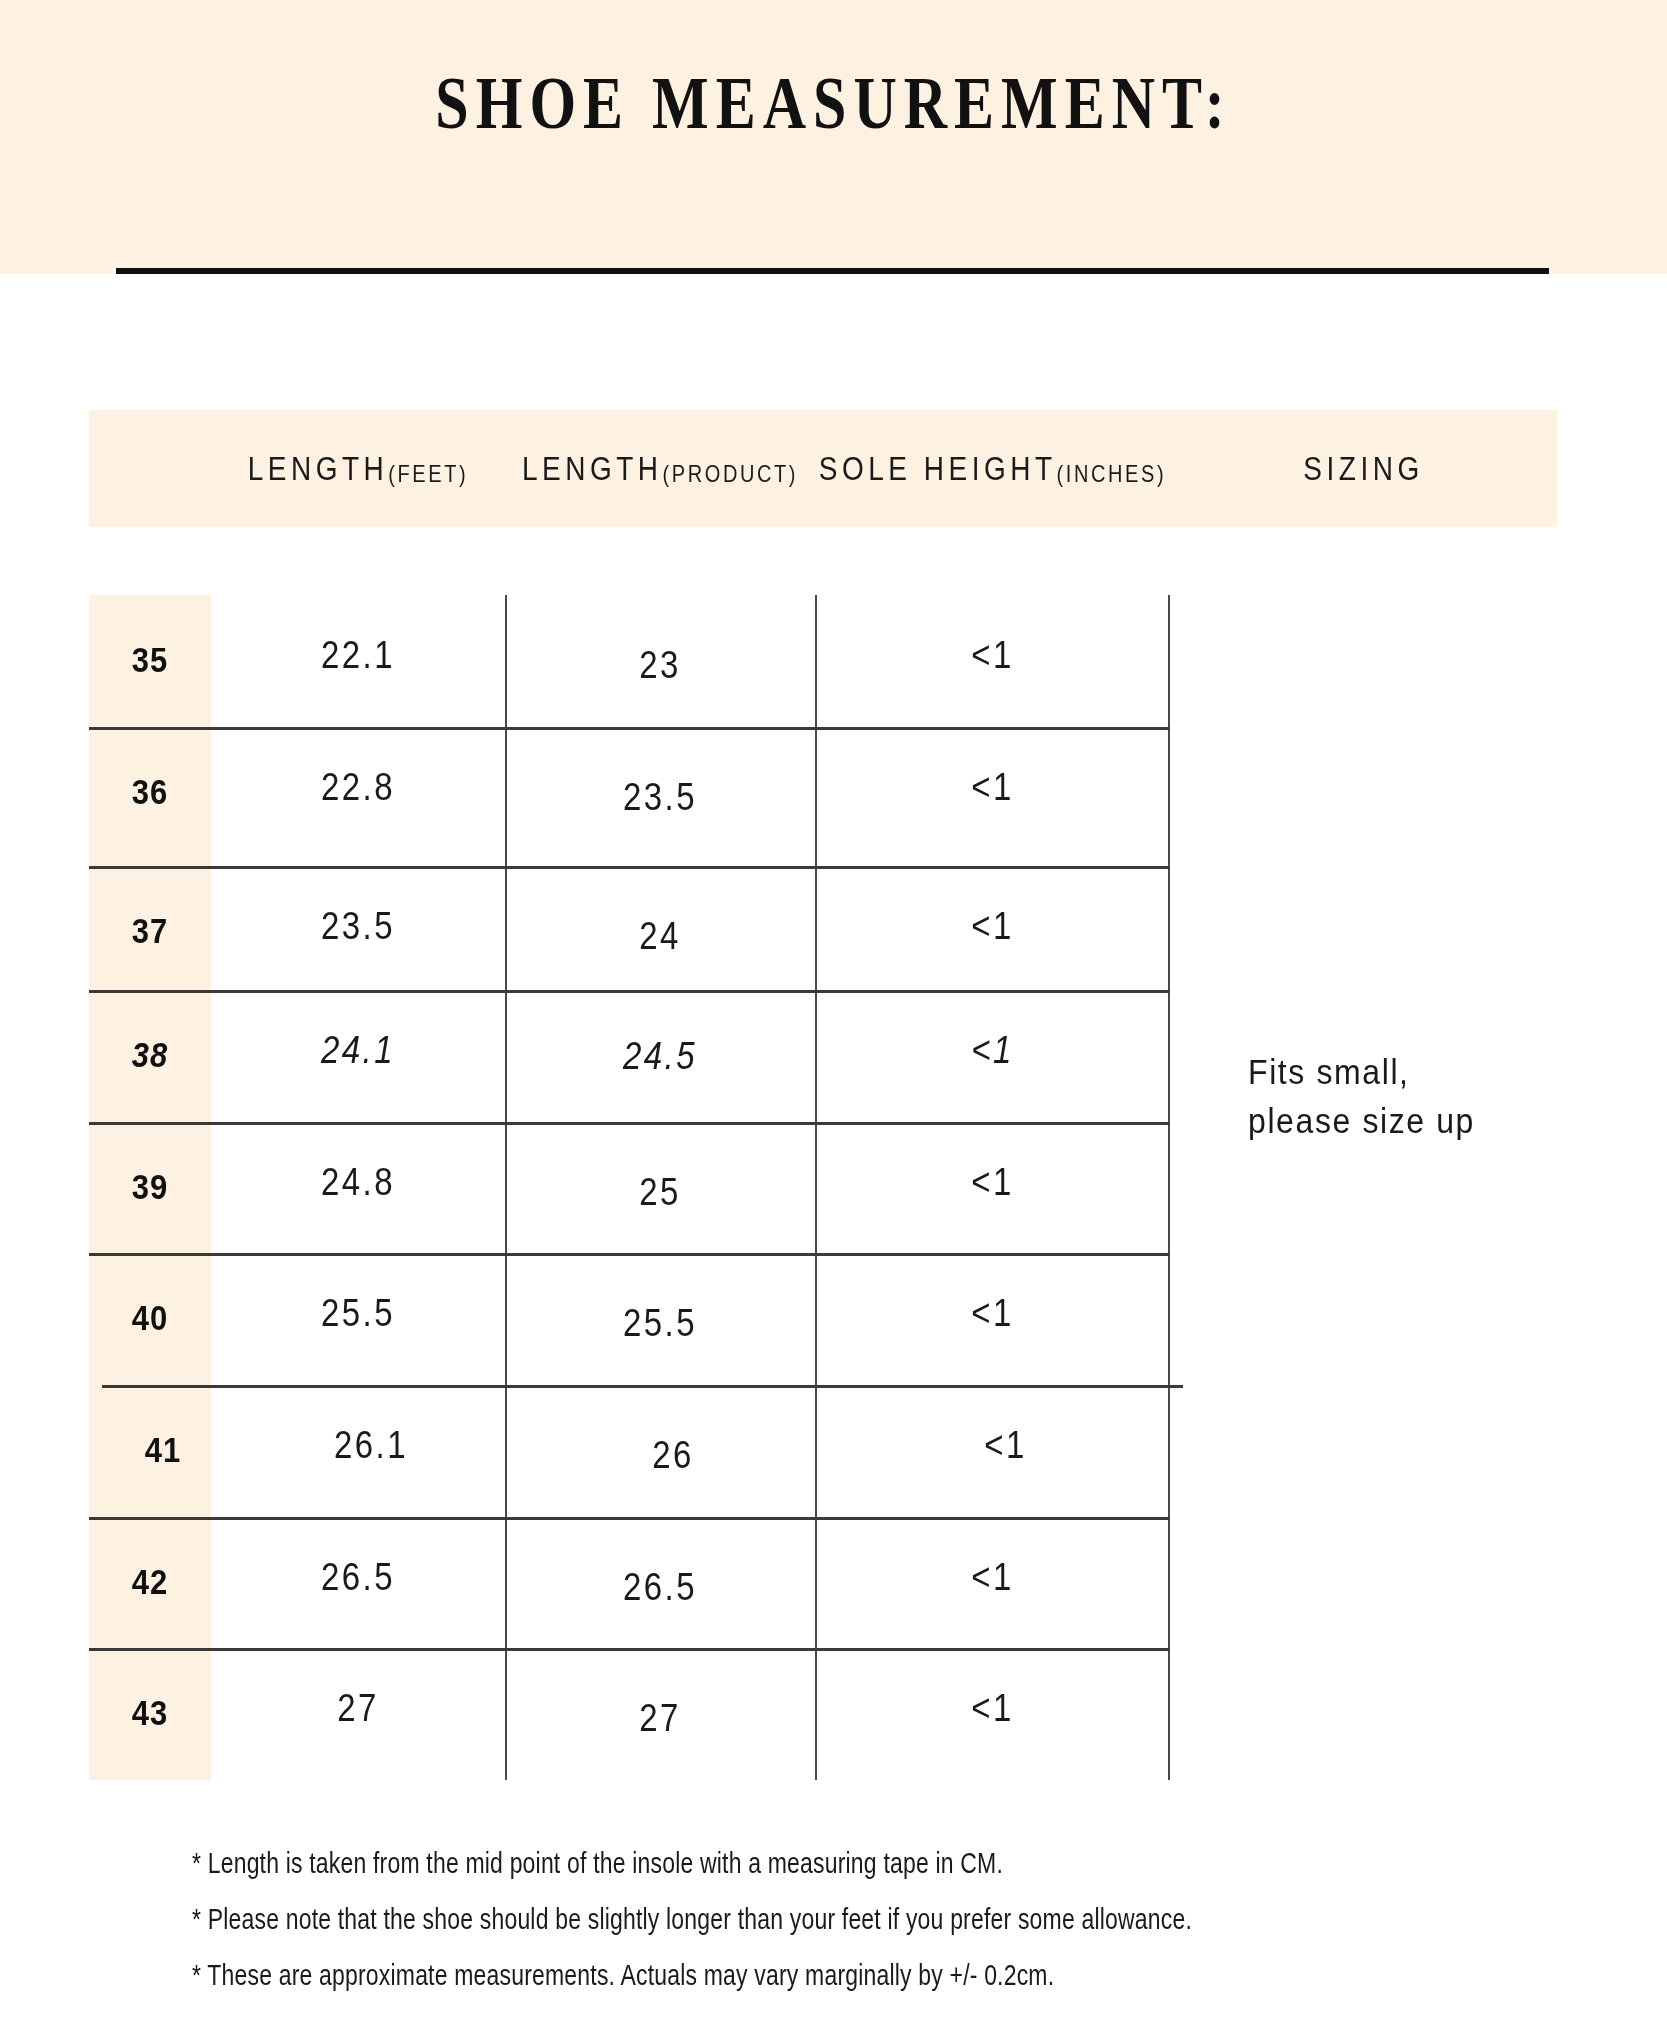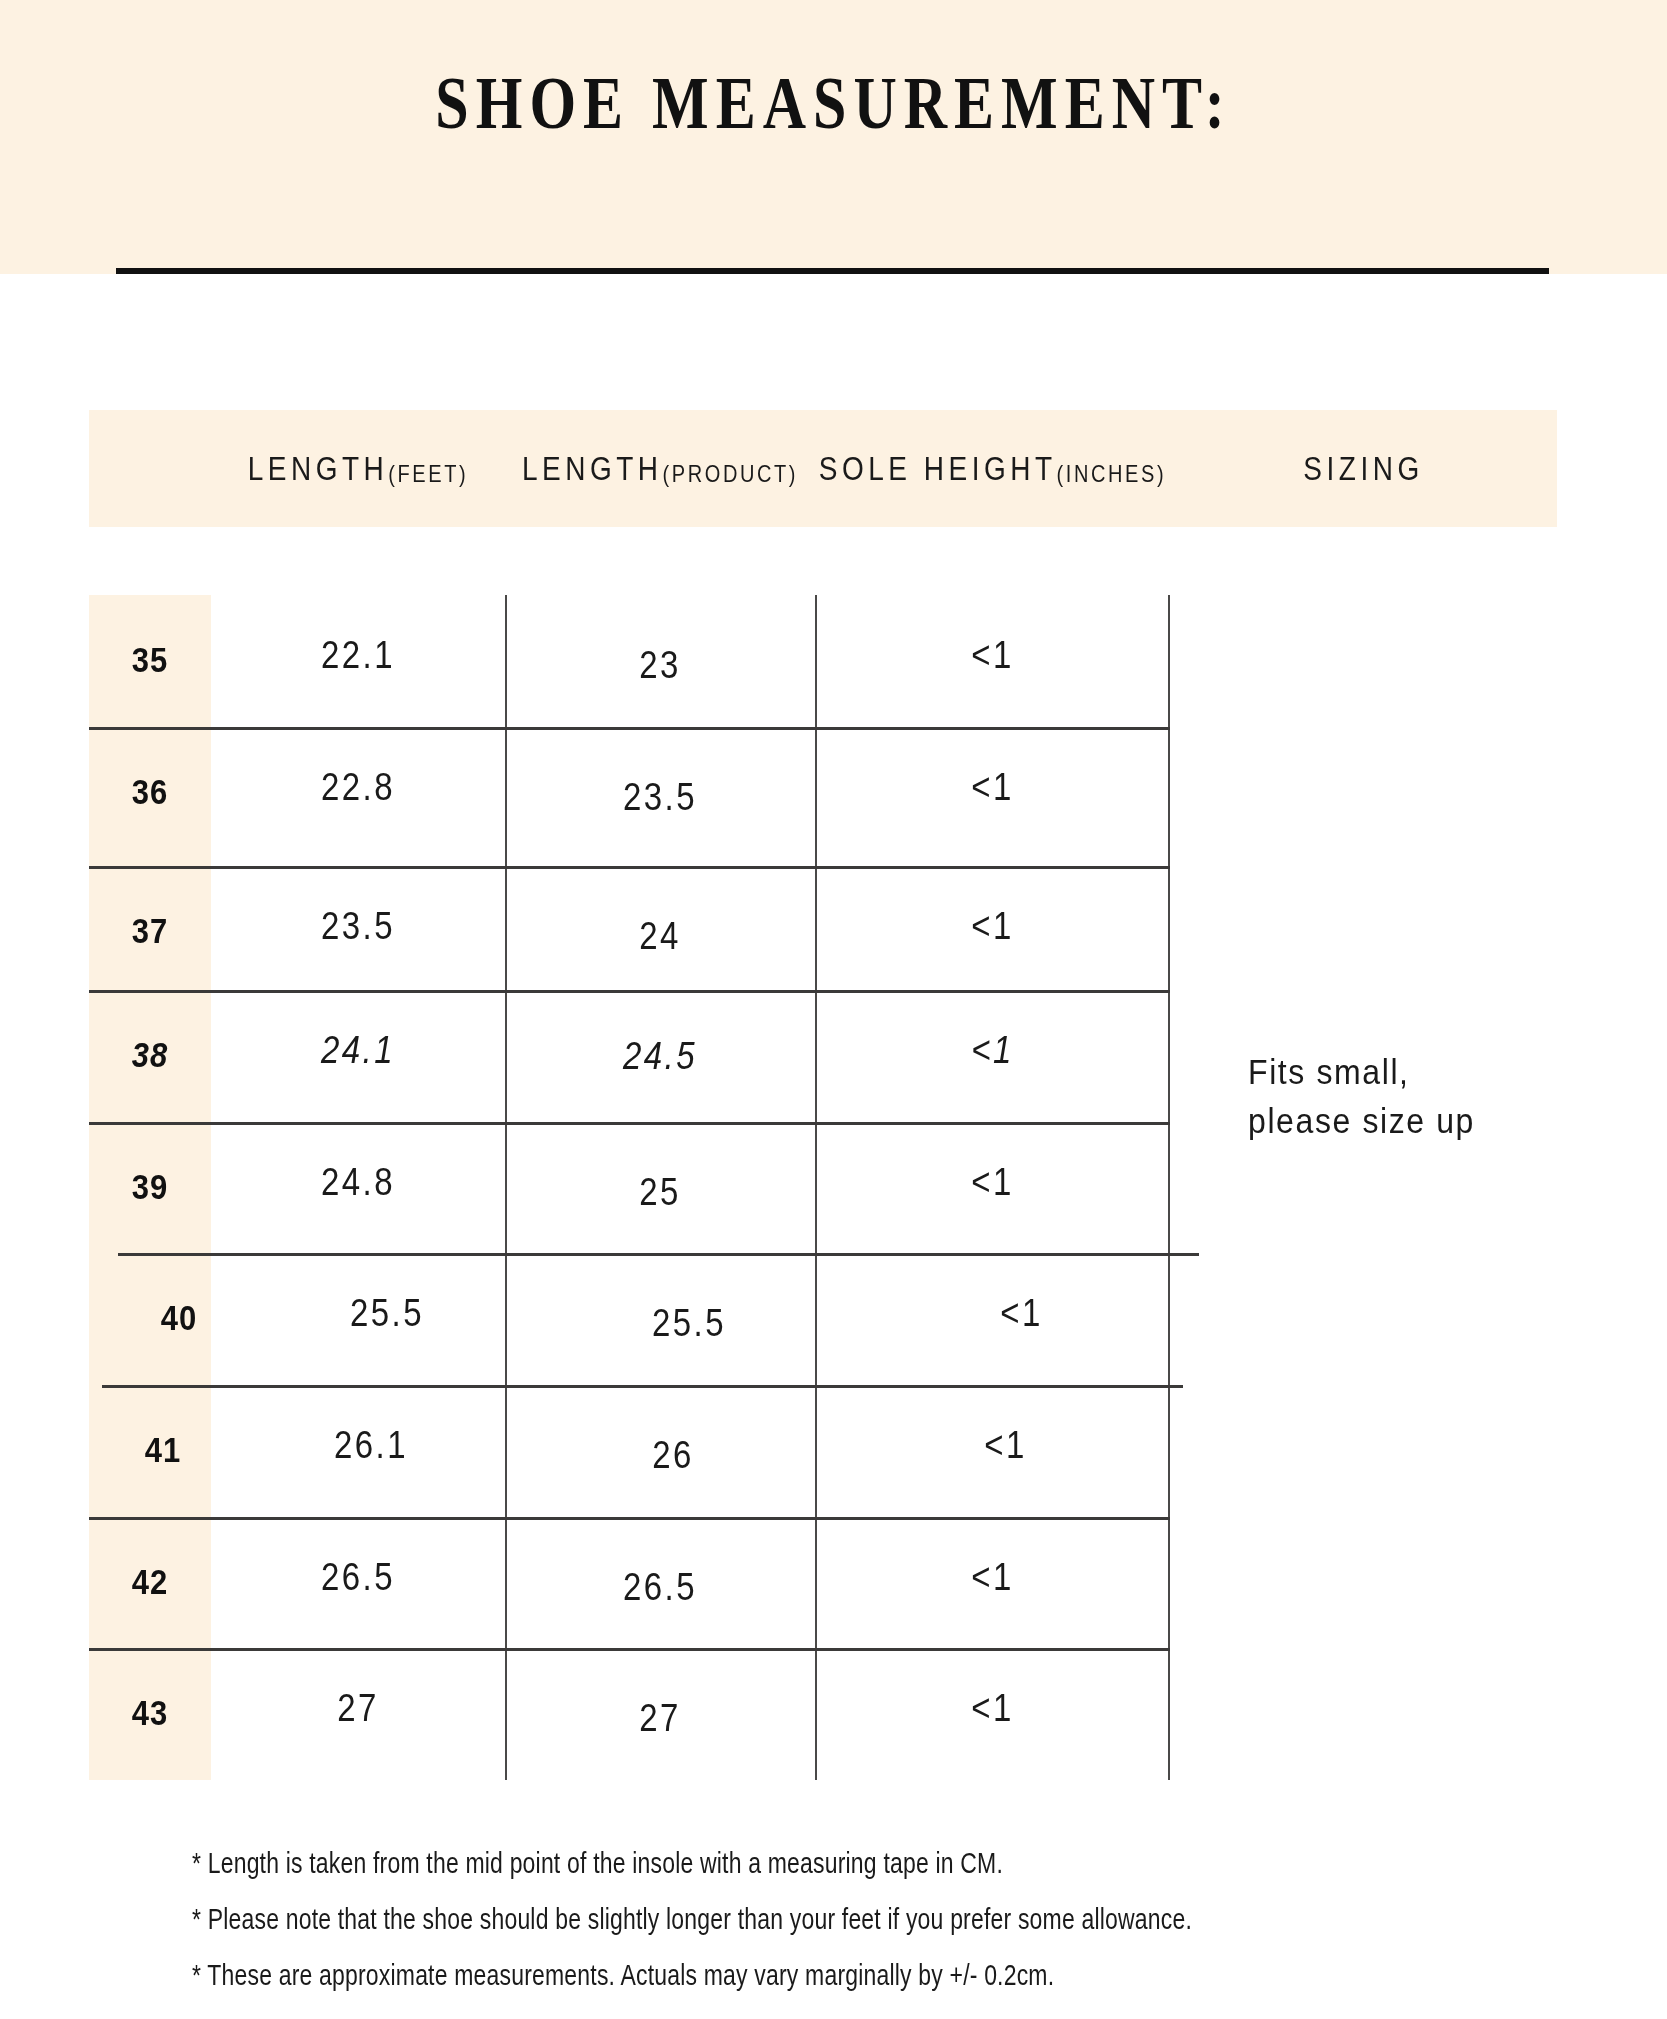--- a/index.html
+++ b/index.html
@@ -313,21 +313,21 @@
         <div class="cell cell-feet">
           <span class="nudge-up">24.8</span>
         </div>
         <div class="cell cell-product">
           <span class="nudge-down">25</span>
         </div>
         <div class="cell cell-sole">
           <span class="nudge-up">&lt;1</span>
         </div>
       </div>
-      <div class="row" style="top: 658.333px; margin-left: 29px;">
+      <div class="row" style="top: 658.333px;">
         <div class="row-line"></div>
         <div class="cell cell-size">
           <span>40</span>
         </div>
         <div class="cell cell-feet">
           <span class="nudge-up">25.5</span>
         </div>
         <div class="cell cell-product">
           <span class="nudge-down">25.5</span>
         </div>

